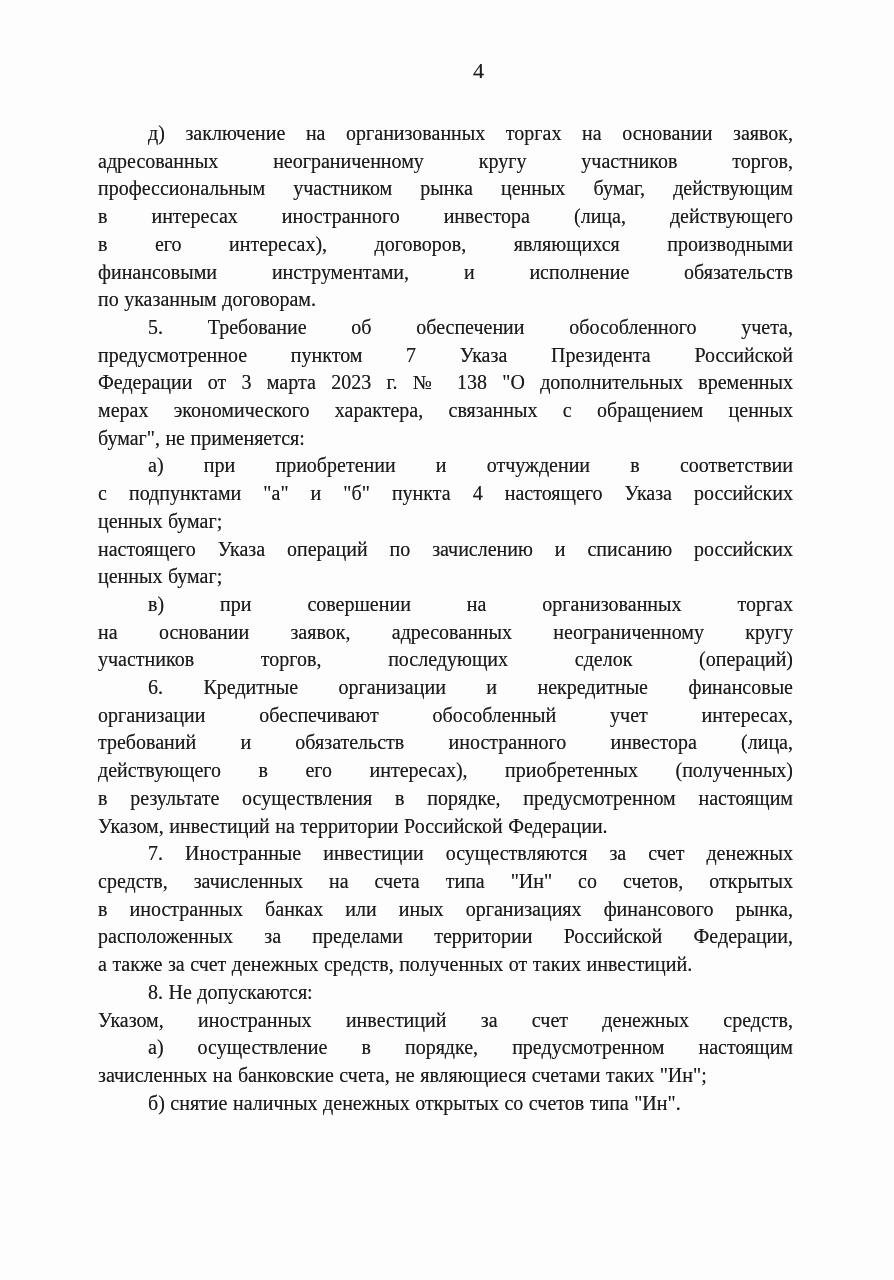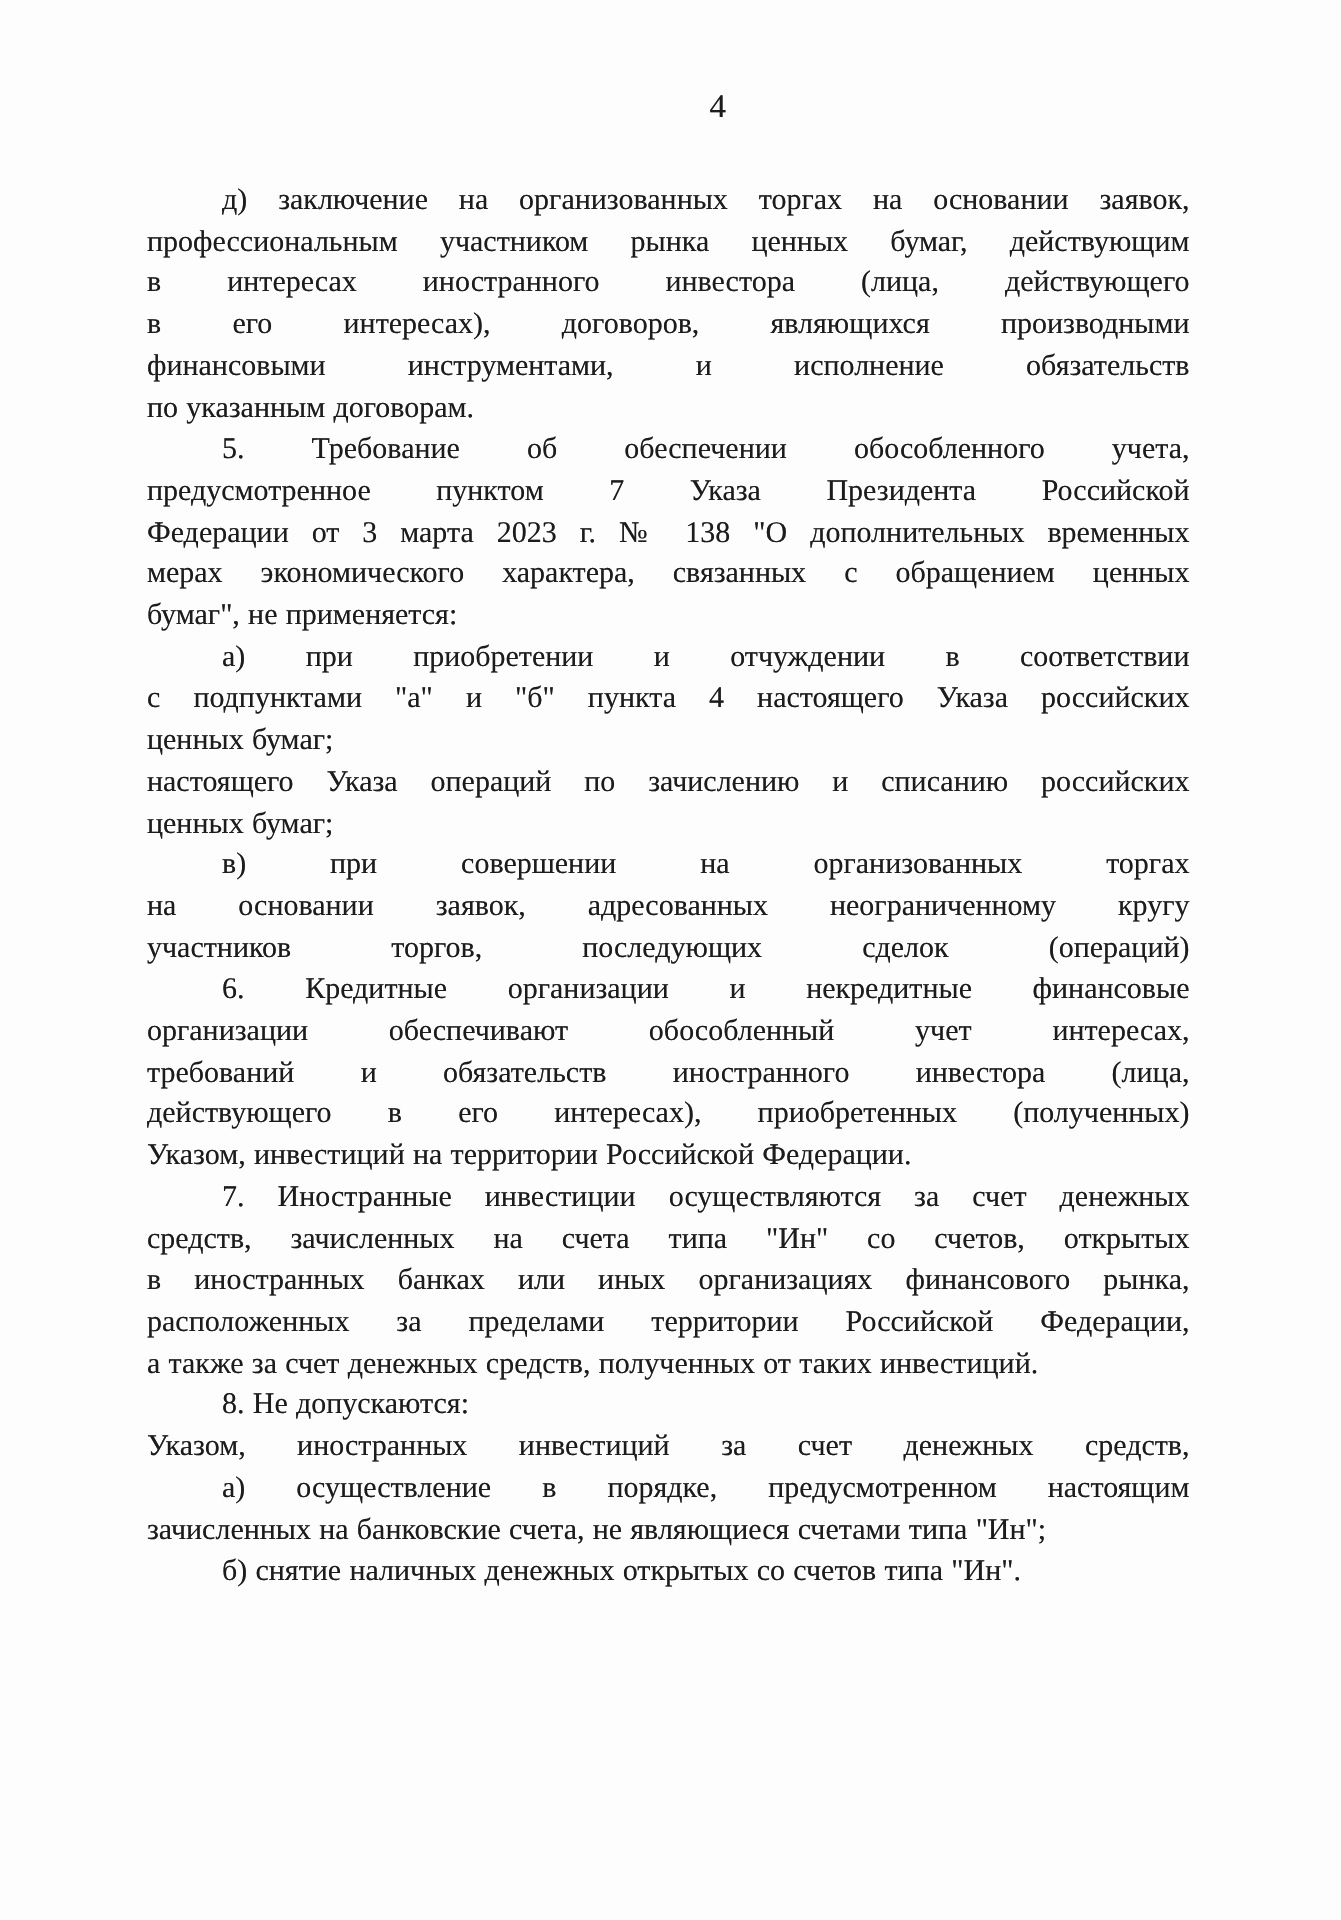--- a/index.html
+++ b/index.html
@@ -56,20 +56,21 @@
   }
 </style>
 </head>
 <body>
 
 <div class="page">
   <div class="page-number">4</div>
   <div class="doc-body">
       <div class="paragraph">
         <div class="line first">д) заключение на организованных торгах на основании заявок,</div>
+        <div class="line">адресованных неограниченному кругу участников торгов,</div>
         <div class="line">профессиональным участником рынка ценных бумаг, действующим</div>
         <div class="line">в интересах иностранного инвестора (лица, действующего</div>
         <div class="line">в его интересах), договоров, являющихся производными</div>
         <div class="line">финансовыми инструментами, и исполнение обязательств</div>
         <div class="line last">по указанным договорам.</div>
       </div>
       <div class="paragraph">
         <div class="line first">5. Требование об обеспечении обособленного учета,</div>
         <div class="line">предусмотренное пунктом 7 Указа Президента Российской</div>
         <div class="line">Федерации от 3 марта 2023 г. № 138 "О дополнительных временных</div>
@@ -88,34 +89,35 @@
       <div class="paragraph">
         <div class="line first">в) при совершении на организованных торгах</div>
         <div class="line">на основании заявок, адресованных неограниченному кругу</div>
         <div class="line">участников торгов, последующих сделок (операций)</div>
       </div>
       <div class="paragraph">
         <div class="line first">6. Кредитные организации и некредитные финансовые</div>
         <div class="line">организации обеспечивают обособленный учет интересах,</div>
         <div class="line">требований и обязательств иностранного инвестора (лица,</div>
         <div class="line">действующего в его интересах), приобретенных (полученных)</div>
+        <div class="line">в результате осуществления в порядке, предусмотренном настоящим</div>
         <div class="line last">Указом, инвестиций на территории Российской Федерации.</div>
       </div>
       <div class="paragraph">
         <div class="line first">7. Иностранные инвестиции осуществляются за счет денежных</div>
         <div class="line">средств, зачисленных на счета типа "Ин" со счетов, открытых</div>
         <div class="line">в иностранных банках или иных организациях финансового рынка,</div>
         <div class="line">расположенных за пределами территории Российской Федерации,</div>
         <div class="line last">а также за счет денежных средств, полученных от таких инвестиций.</div>
       </div>
       <div class="paragraph">
         <div class="line first last">8. Не допускаются:</div>
       </div>
       <div class="paragraph">
         <div class="line">Указом, иностранных инвестиций за счет денежных средств,</div>
         <div class="line first">а) осуществление в порядке, предусмотренном настоящим</div>
-        <div class="line last">зачисленных на банковские счета, не являющиеся счетами типа "Ин";</div>
+        <div class="line last">зачисленных на банковские счета, не являющиеся счетами таких "Ин";</div>
       </div>
       <div class="paragraph">
         <div class="line first last">б) снятие наличных денежных открытых со счетов типа "Ин".</div>
       </div>
     </div>
 </div>
 
 </body></html>

